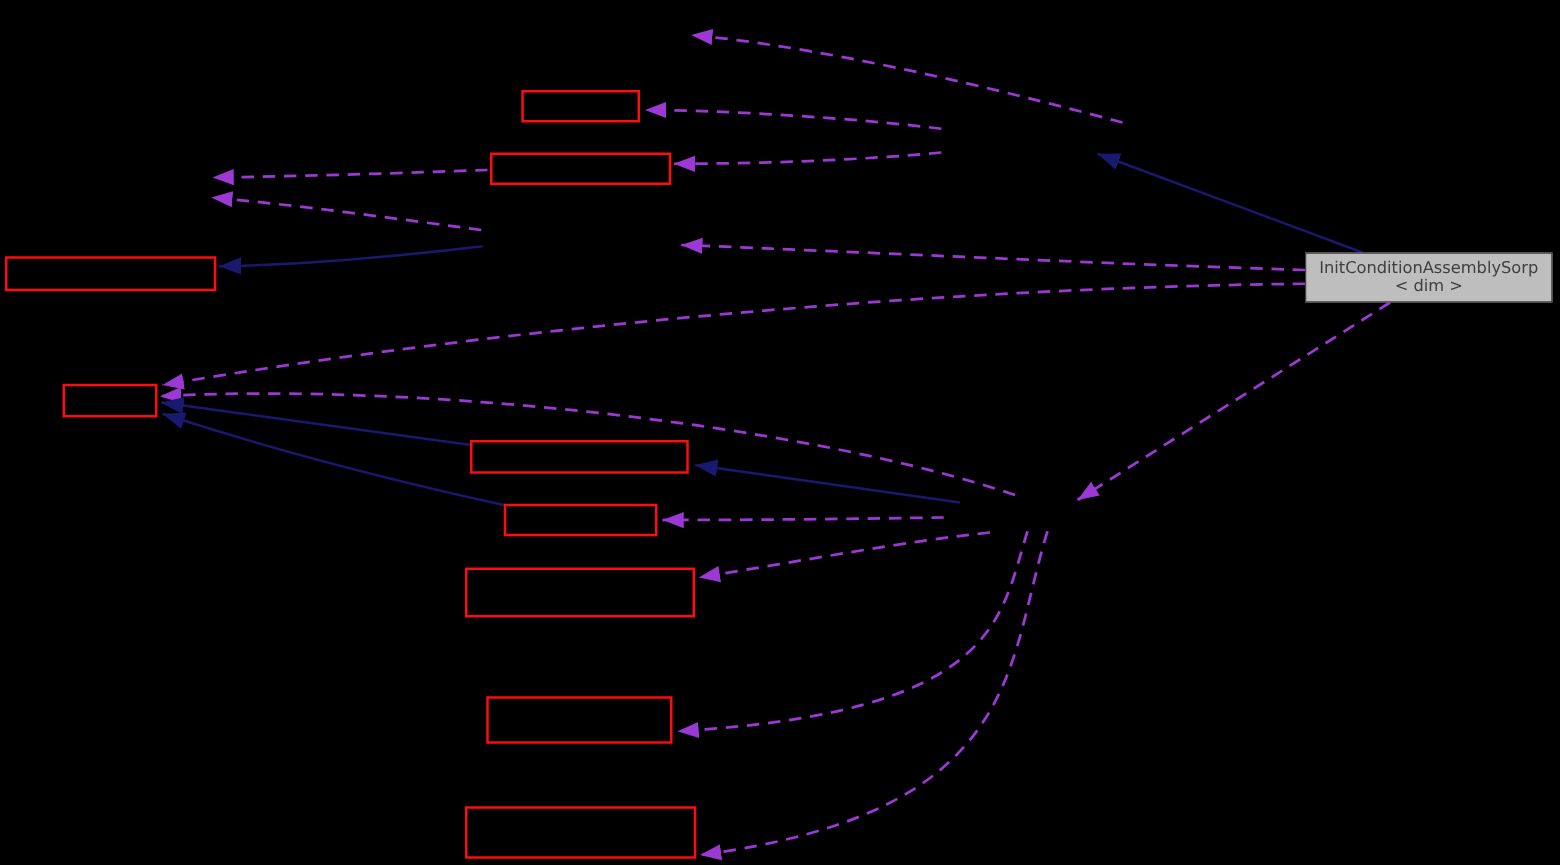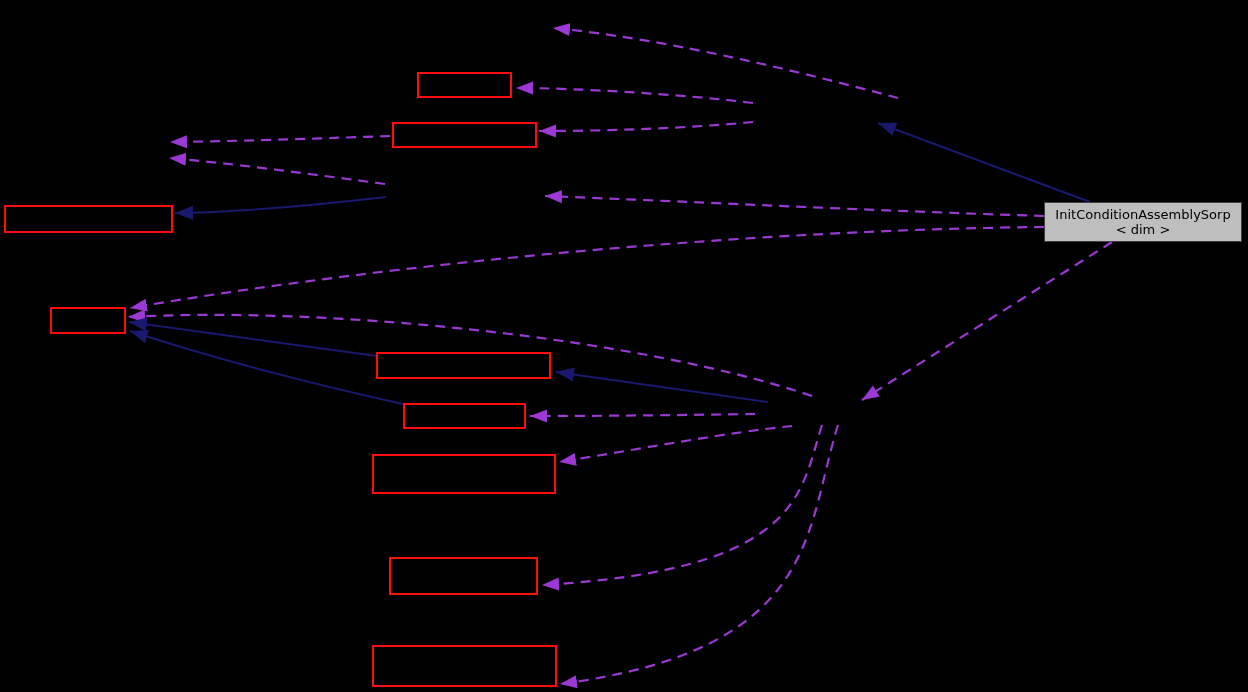--- a/index.html
+++ b/index.html
@@ -63,18 +63,18 @@
       <div class="class-box" style="left: 392px; top: 122px; width: 145px; height: 26px; border-color: rgb(254, 13, 12);"></div>
       <div class="class-box" style="left: 4px; top: 205px; width: 169px; height: 28px; border-color: rgb(254, 13, 12);"></div>
       <div class="class-box" style="left: 50px; top: 307px; width: 76px; height: 27px; border-color: rgb(254, 13, 12);"></div>
       <div class="class-box" style="left: 376px; top: 352px; width: 175px; height: 27px; border-color: rgb(254, 13, 12);"></div>
       <div class="class-box" style="left: 403px; top: 403px; width: 123px; height: 26px; border-color: rgb(254, 13, 12);"></div>
       <div class="class-box" style="left: 372px; top: 454px; width: 184px; height: 40px; border-color: rgb(254, 13, 12);"></div>
       <div class="class-box" style="left: 389px; top: 557px; width: 149px; height: 38px; border-color: rgb(254, 13, 12);"></div>
       <div class="class-box" style="left: 372px; top: 645px; width: 185px; height: 42px; border-color: rgb(254, 13, 12);"></div>
     </div>
 
-  <div class="main-node" style="left: 1044px; top: 202px; width: 198px; height: 40px; background: rgb(190, 190, 190); border-color: rgb(64, 64, 64); color: #000000; align-items: center;">
+  <div class="main-node" style="left: 1044px; top: 202px; width: 198px; height: 40px; background: rgb(190, 190, 190); border-color: rgb(64, 64, 64); color: #404040; align-items: center;">
     <span>InitConditionAssemblySorp</span>
     <span>&lt; dim &gt;</span>
   </div>
 
 </div>
 
 </body></html>

